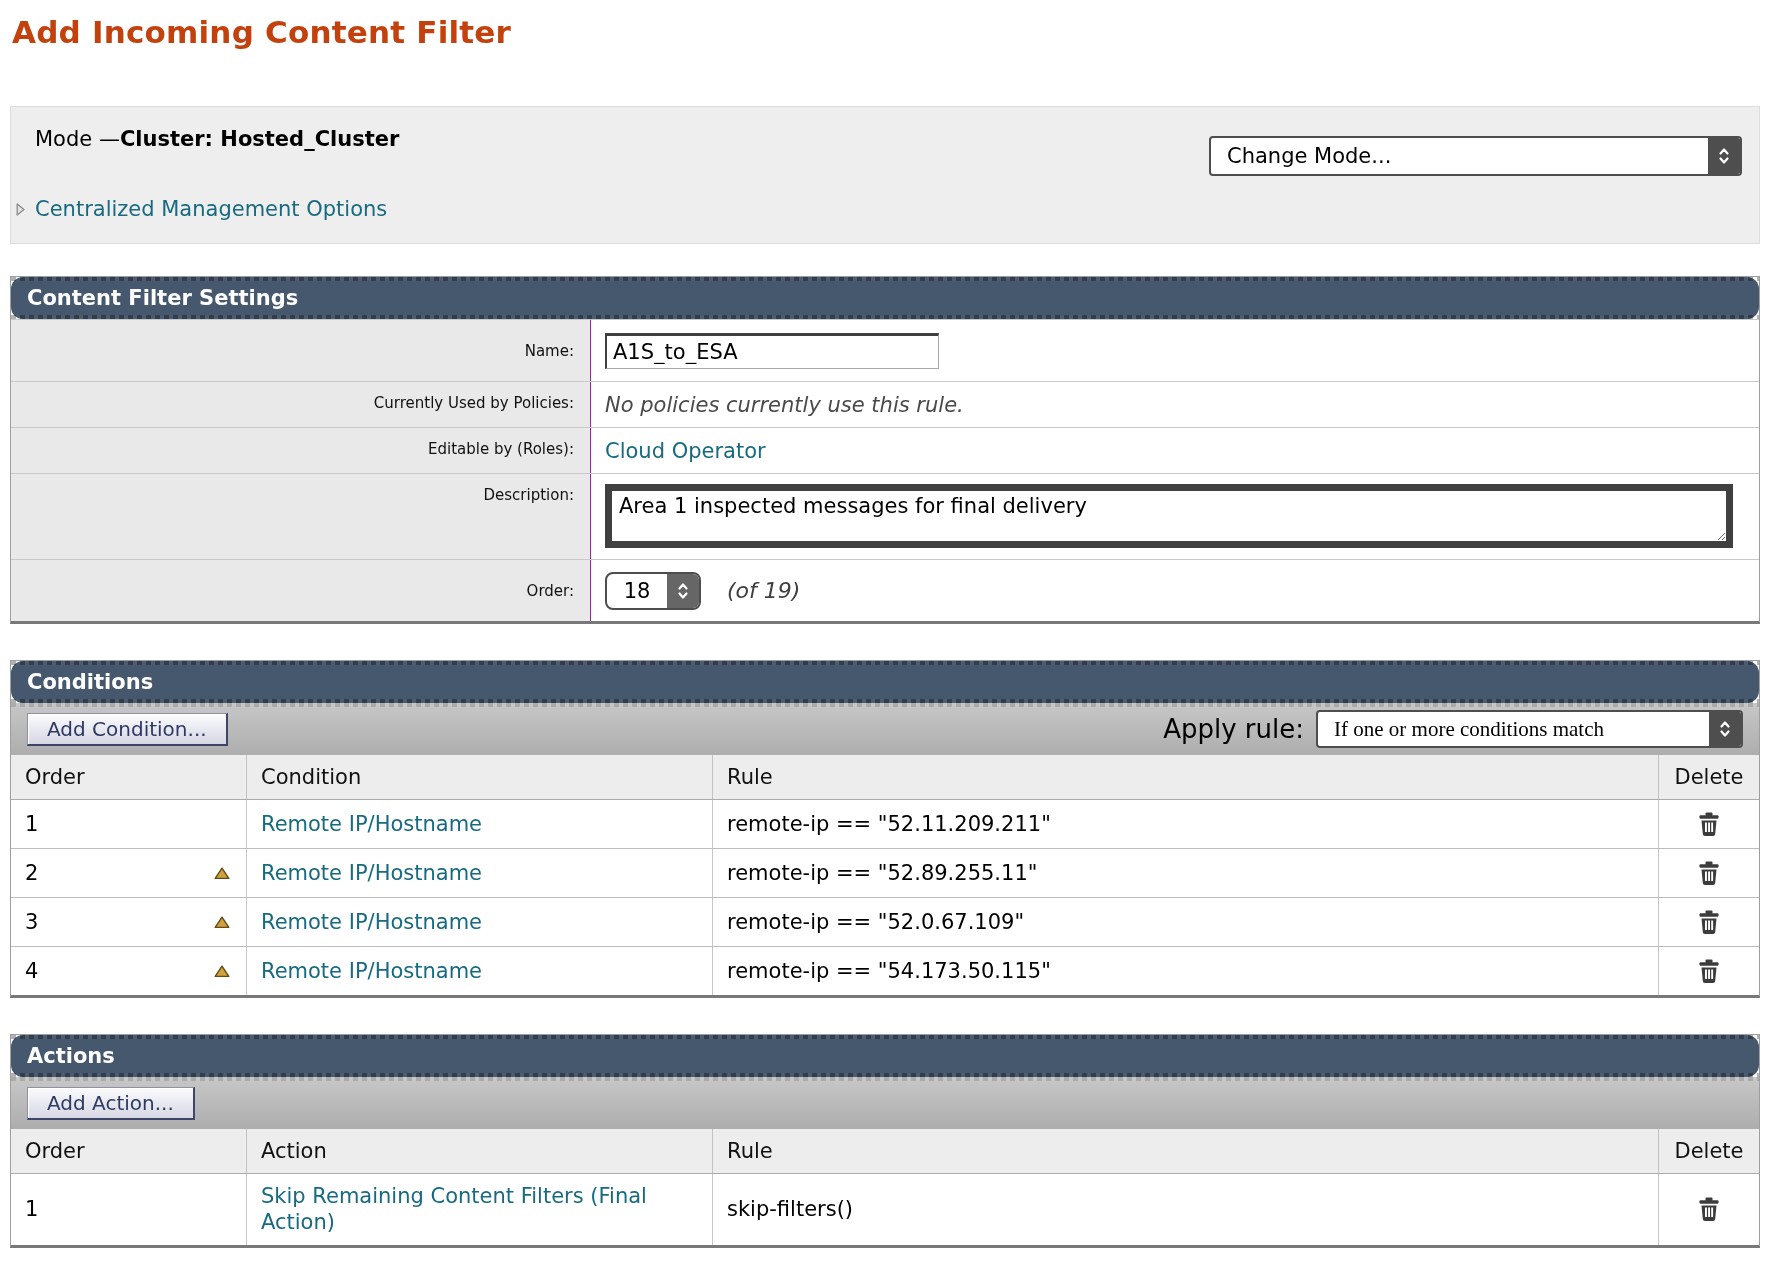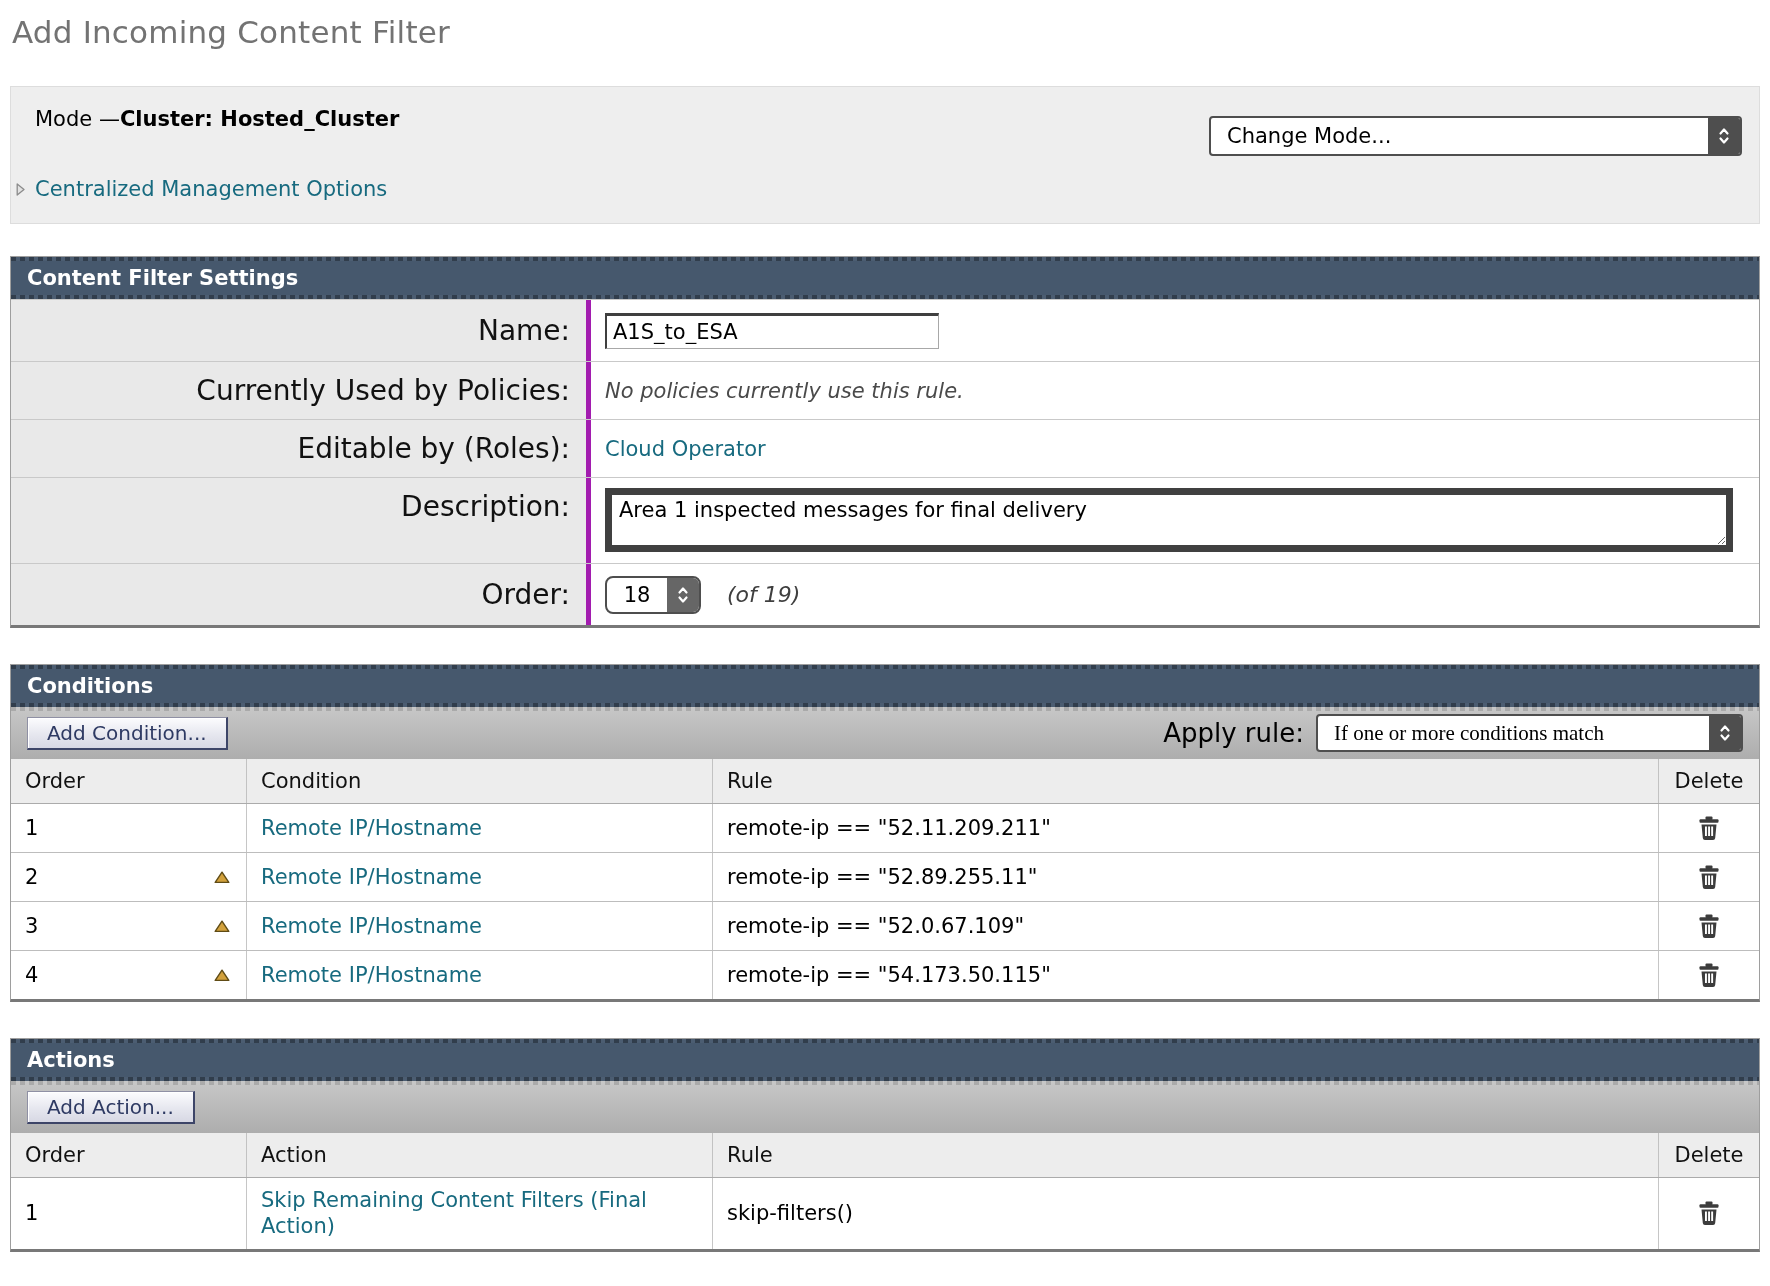--- a/index.html
+++ b/index.html
@@ -7,22 +7,22 @@
   html, body { background: #ffffff; }
   body {
     width: 1770px; min-height: 1286px;
     font-family: "DejaVu Sans", "Liberation Sans", sans-serif;
     color: #000;
   }
   .content { padding: 10px 10px 24px 10px; width: 1770px; }
 
   
   .page-title {
-    font-size: 31px; font-weight: normal; color: #737373;
-    margin: 4px 0 36px 2px; letter-spacing: 0.2px;
+    font-size: 31px; font-weight: bold; color: #c2410c;
+    margin: 4px 0 56px 2px; letter-spacing: 0.2px;
   }
 
   
   .mode-panel {
     position: relative; background: #eeeeee; border: 1px solid #dddddd;
     height: 138px; margin-bottom: 32px;
   }
   .mode-line { position: absolute; left: 24px; top: 20px; font-size: 21px; }
   .mode-line b { font-weight: bold; }
   .mgmt-line { position: absolute; left: 4px; top: 90px; display: flex; align-items: center; gap: 9px; }
@@ -46,34 +46,35 @@
 
   
   .section {
     border: 1px solid #9e9e9e; border-bottom: 3px solid #787878;
     margin-bottom: 36px; background: #fff;
   }
   .section-header {
     position: relative; height: 42px; background: #46586d; color: #fff;
     font-weight: bold; font-size: 21px; display: flex; align-items: center;
     padding-left: 16px;
+    border-radius: 12px;
   }
   .section-header::before, .section-header::after {
     content: ""; position: absolute; left: 0; right: 0; height: 4px;
     background: repeating-linear-gradient(90deg, rgba(0,0,0,0.30) 0 5px, rgba(255,255,255,0.03) 5px 9px);
   }
   .section-header::before { top: 0; }
   .section-header::after { bottom: 0; }
 
   
   .srow { display: grid; grid-template-columns: 580px 1fr; border-top: 1px solid #c9c9c9; }
   .srow:first-of-type { border-top: none; }
   .srow .lbl {
     background: #e9e9e9; text-align: right; padding: 12px 16px 12px 10px;
-    font-size: 28px; color: #111; border-right: 5px solid #a21caf;
+    font-size: 15px; color: #111; border-right: 1px solid #a21caf;
     display: flex; align-items: flex-start; justify-content: flex-end;
   }
   .srow .valcell { background: #fff; padding: 10px 14px; font-size: 21px; display: flex; align-items: center; }
   .srow.row-name  { min-height: 62px; }
   .srow.row-name .lbl { align-items: center; }
   .srow.row-pol   { min-height: 46px; }
   .srow.row-roles { min-height: 46px; }
   .srow.row-desc  { min-height: 86px; }
   .srow.row-order { min-height: 62px; }
 

